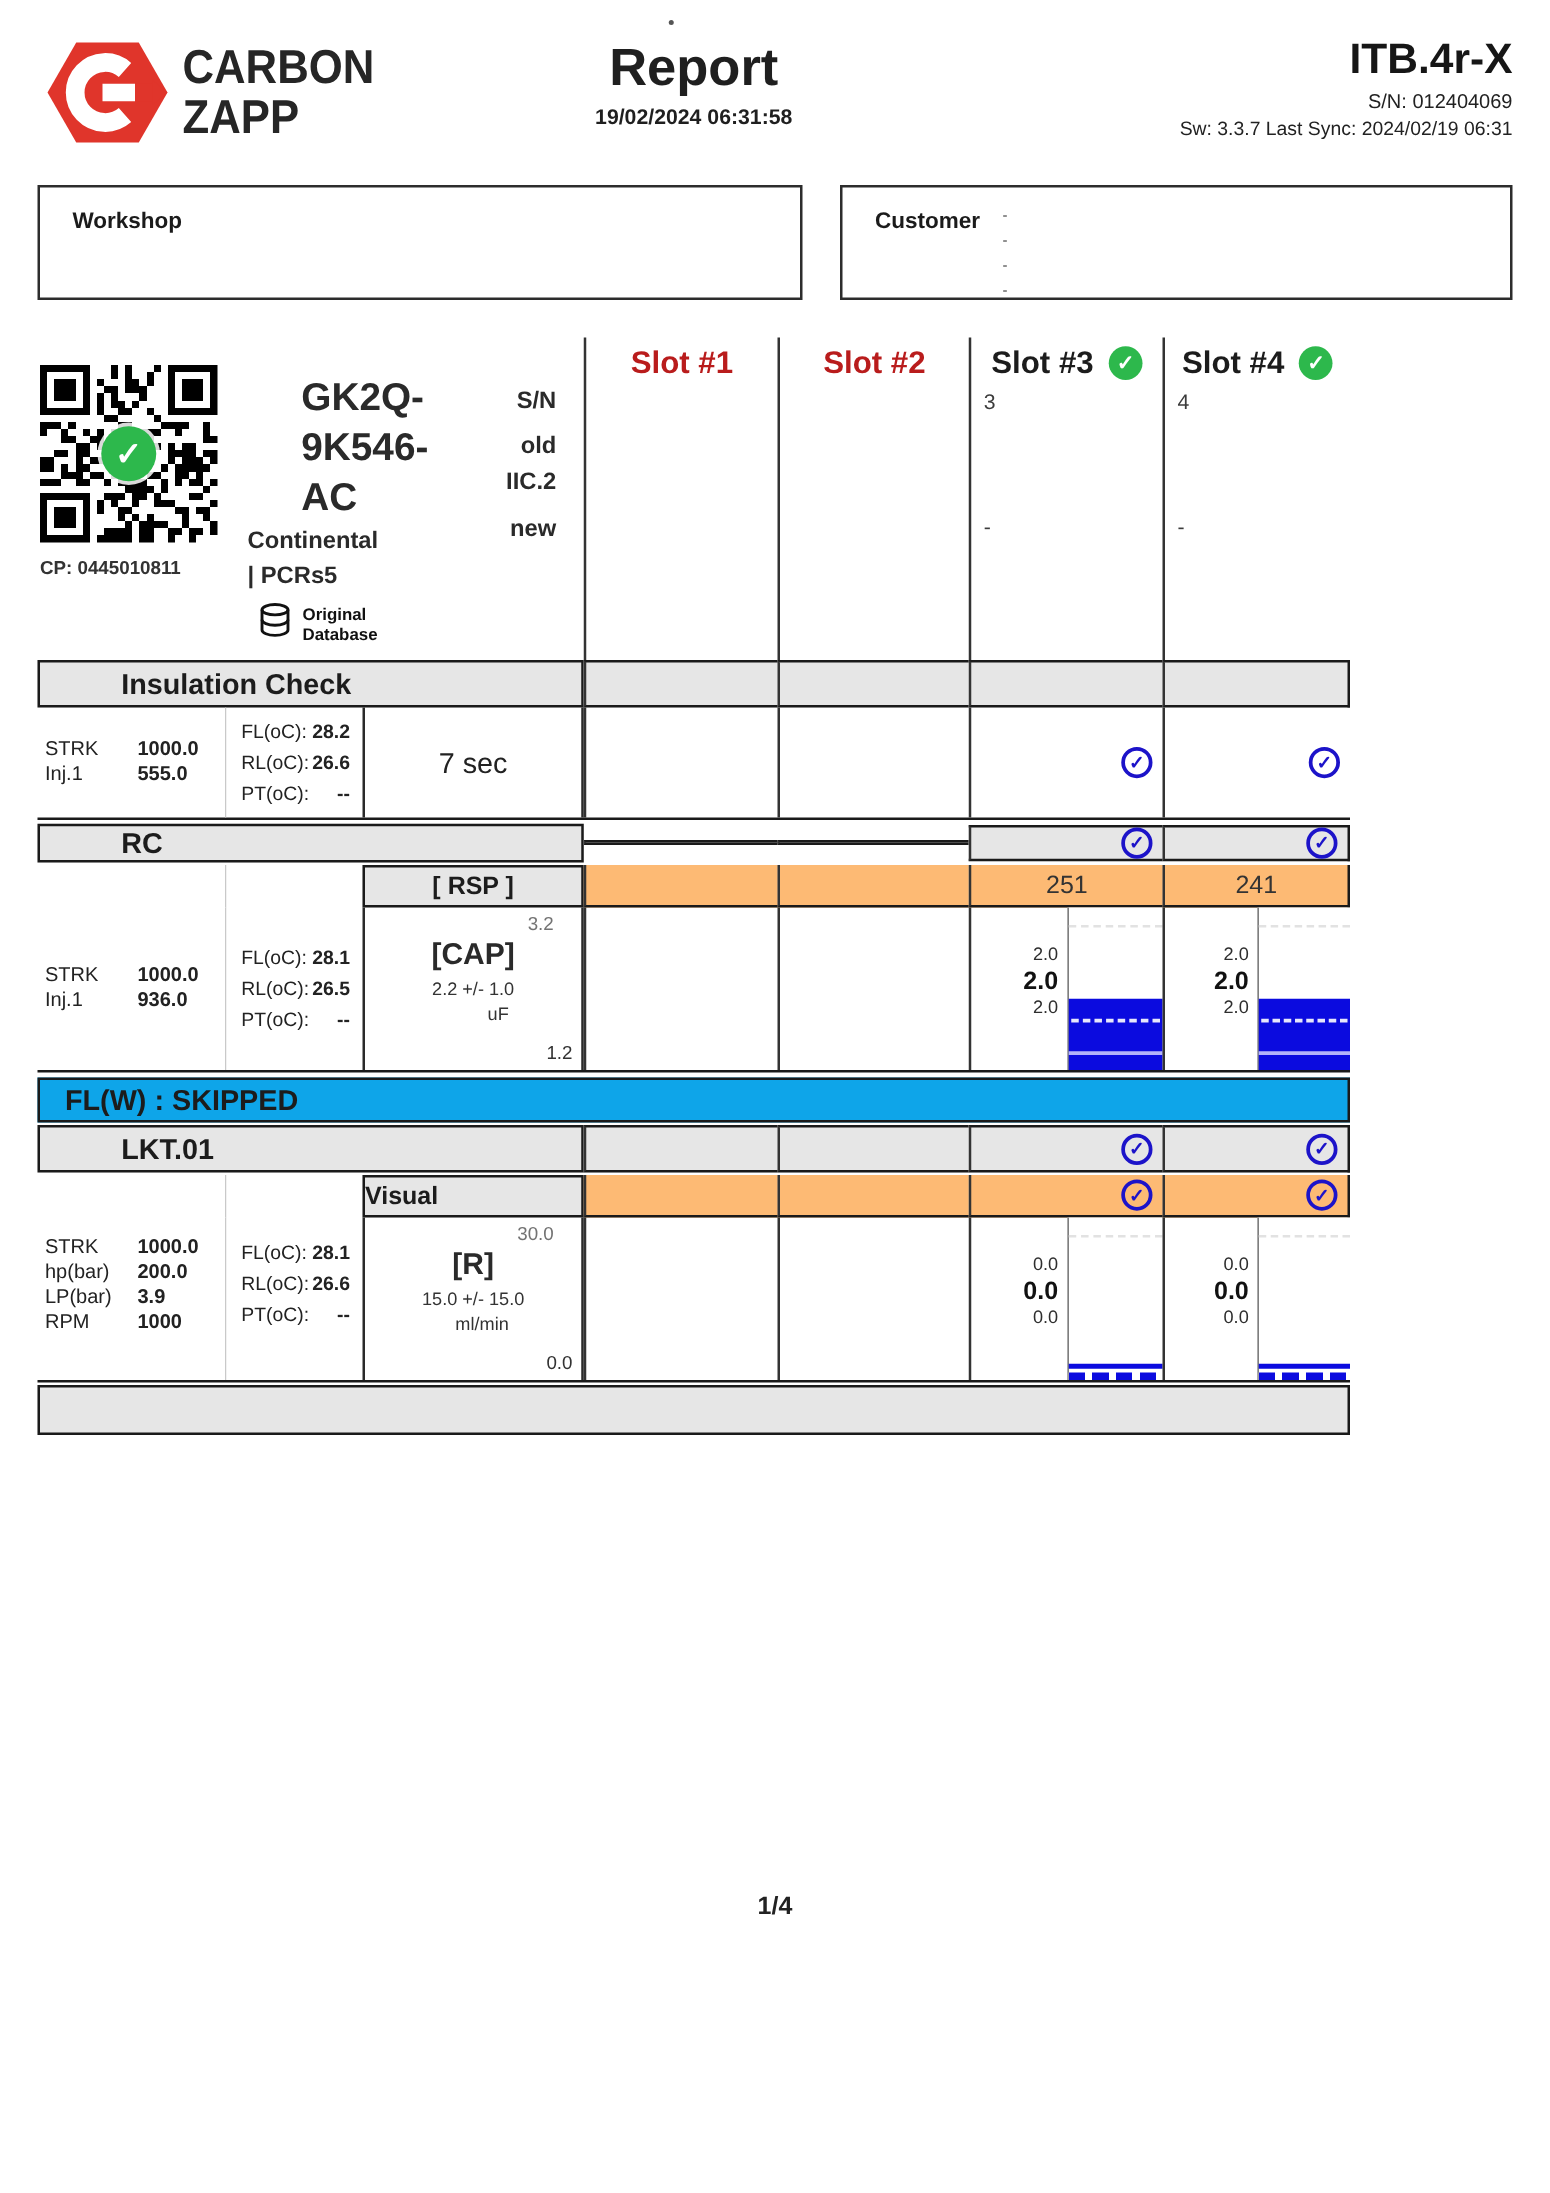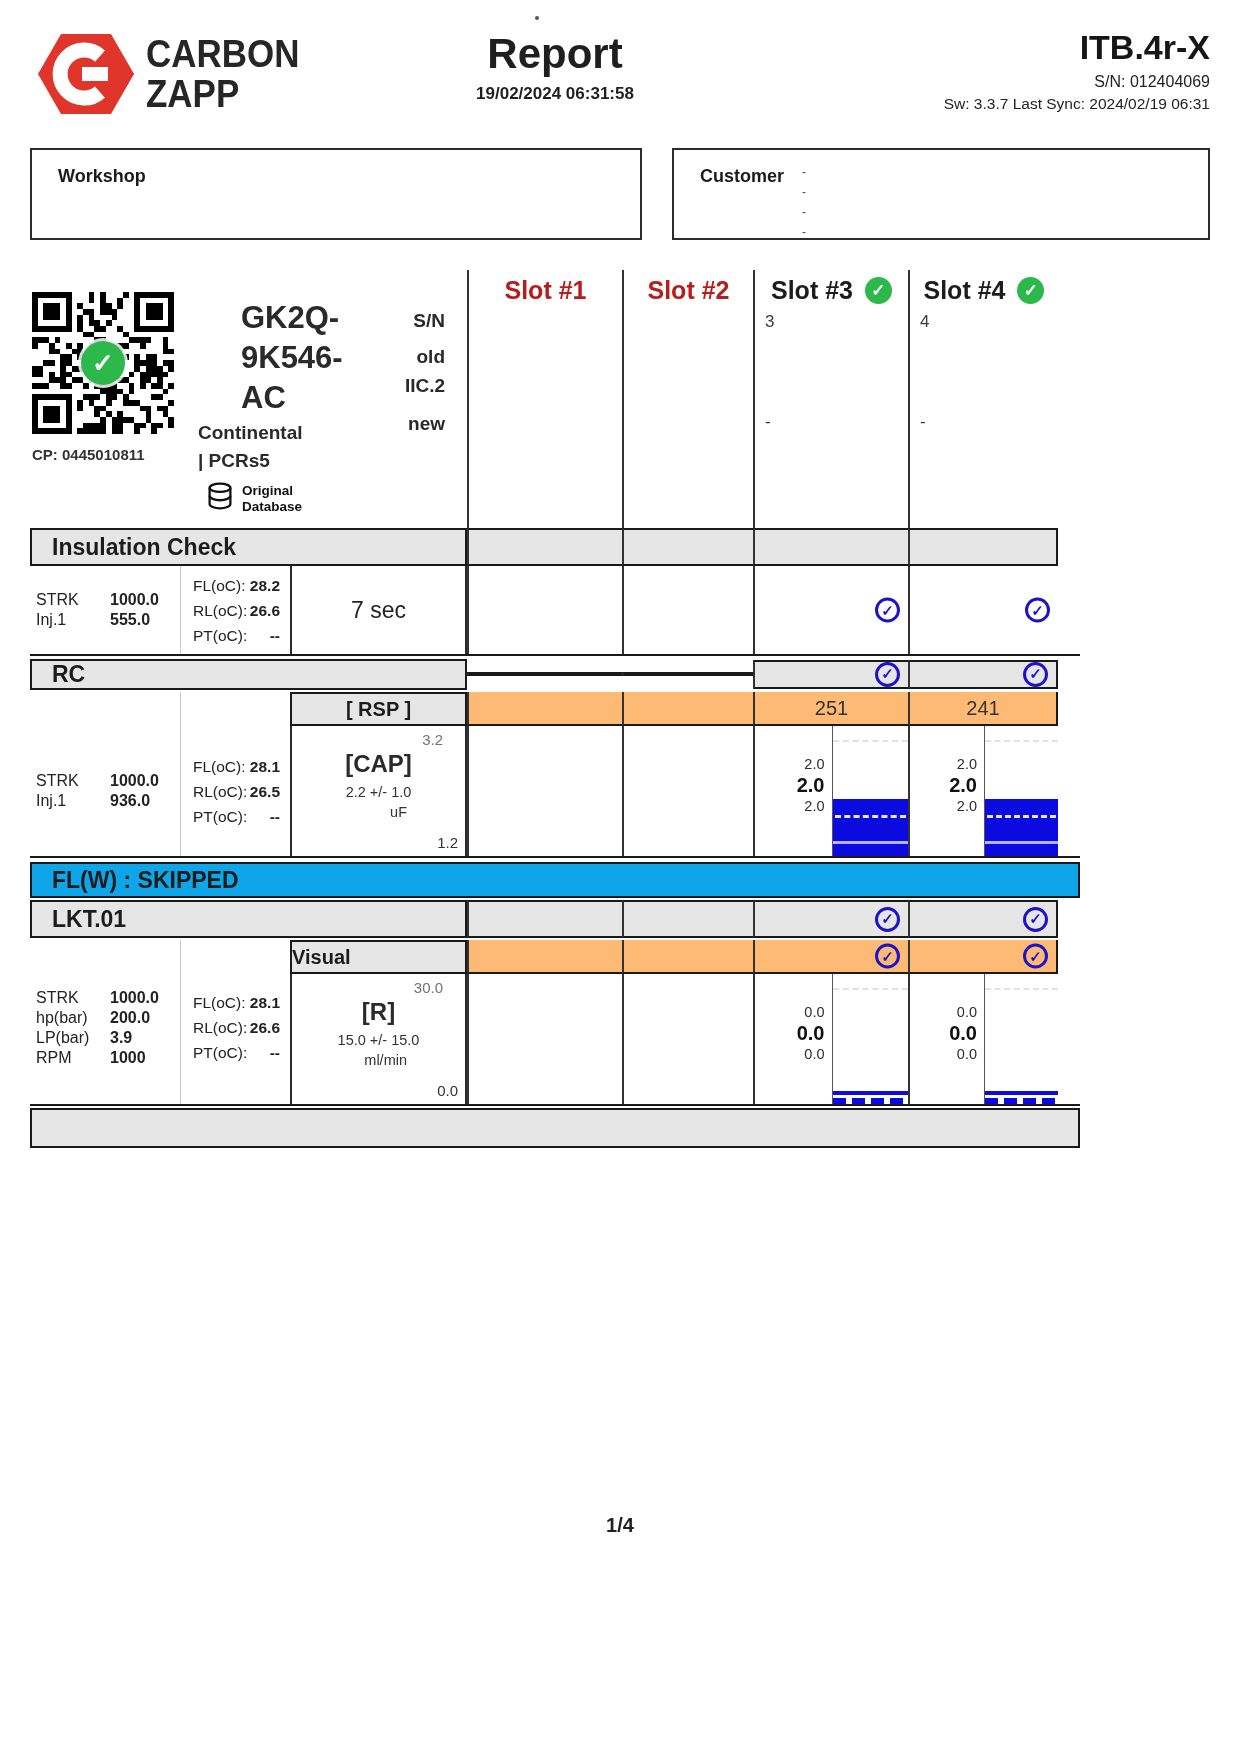--- a/index.html
+++ b/index.html
@@ -25,21 +25,21 @@
   .cust-dashes { position:absolute; left:128px; top:12px; font-size:12px; color:#444; line-height:20px; }
   .cust-dashes div { height:20px; }
 
   
   .rpt { position:absolute; left:30px; top:270px; width:1050px; }
   .row { display:flex; width:1050px; }
   .c-params  { width:150px; position:relative; }
   .c-temps   { width:110px; border-left:1px solid #c9c9c9; position:relative; }
   .c-measure { width:177px; border-left:2px solid #2a2a2a; border-right:2px solid #2a2a2a; position:relative; }
   .c-slot    { width:155px; border-left:2px solid #333; position:relative; }
-  .c-slot.s2 { width:131px; }
+  .c-slot.s2 { width:153px; }
   .c-slot.s4 { width:150px; border-right:0; }
 
   
   .row-slot-head { height:258px; }
   .c-lefthead { width:437px; position:relative; }
   .slot-title { display:flex; align-items:center; justify-content:center; gap:12px; padding-top:6px; font-weight:bold; font-size:25px; }
   .slot-title.inactive { color:#b91c1c; }
   .slot-title.active { color:#1c1c1c; }
   .slot-num { position:absolute; left:10px; top:42px; font-size:17px; color:#3c3c3c; }
   .slot-dash { position:absolute; left:10px; top:142px; font-size:17px; color:#3c3c3c; }
@@ -57,21 +57,21 @@
   .part-labels { position:absolute; right:22px; top:40px; text-align:right; font-weight:bold; font-size:19px; color:#2a2a2a; }
   .part-labels .pl { margin-bottom:0; }
   .pl-sn  { margin-top:0; }
   .pl-old { margin-top:14px; }
   .pl-iic { margin-top:7px; }
   .pl-new { margin-top:16px; }
 
   
   .bar { background:#0ea5e9; border:2px solid #1a1a1a; display:flex; align-items:center; }
   .bar-label { font-weight:bold; font-size:23px; color:#1c1c1c; padding-left:20px; white-space:nowrap; }
-  .row-bars .c-barleft { width:437px; background:#e6e6e6; border:2px solid #1a1a1a; display:flex; align-items:center; }
+  .row-bars .c-barleft { width:437px; background:#e6e6e6; border:2px solid #1a1a1a; display:flex; align-items:center;padding-left:45px; }
   .row-bars .c-slot { background:#e6e6e6; border-top:2px solid #1a1a1a; border-bottom:2px solid #1a1a1a; display:flex; align-items:center; justify-content:flex-end; padding-right:8px; }
   .row-bars .c-slot.s4 { border-right:2px solid #1a1a1a; }
 
   .row-ins-head, .row-rc-head { height:38px; }
   .row-rc-head { height:36px;align-items:center; }
 
   
   .row-data { border-bottom:2px solid #1a1a1a; }
   .row-ins-data { height:90px; }
   .row-rc-data { height:132px; }

